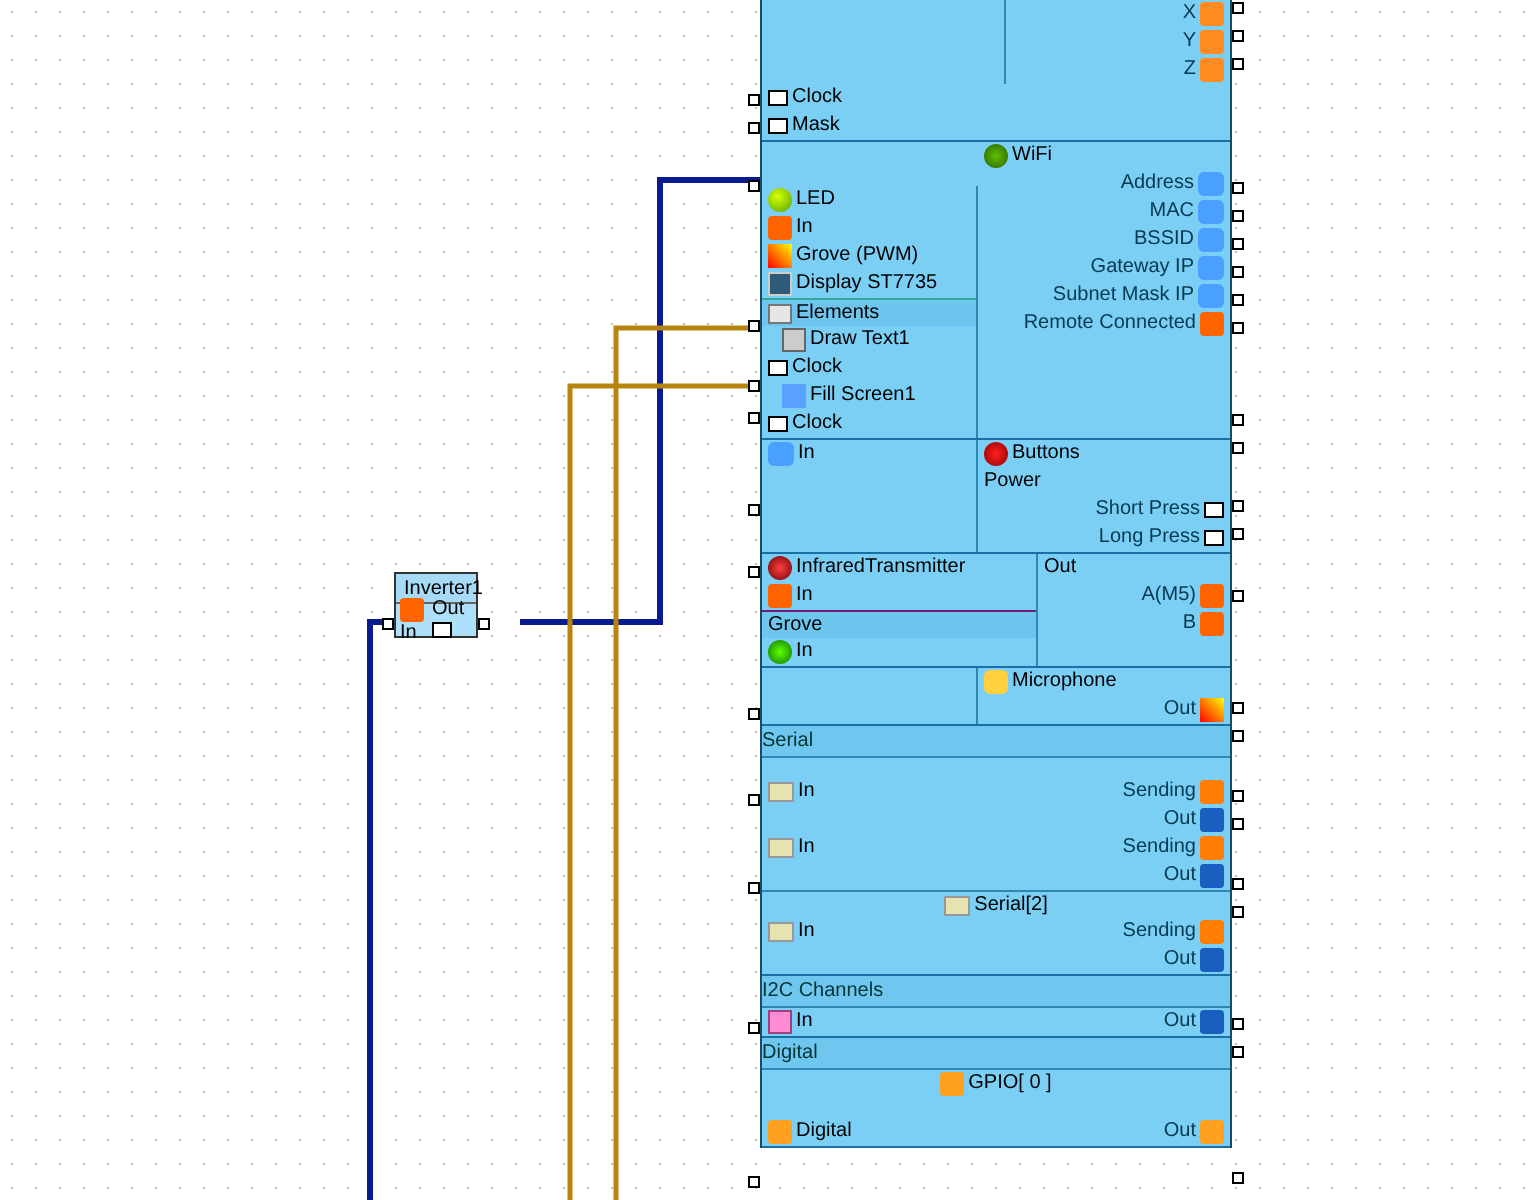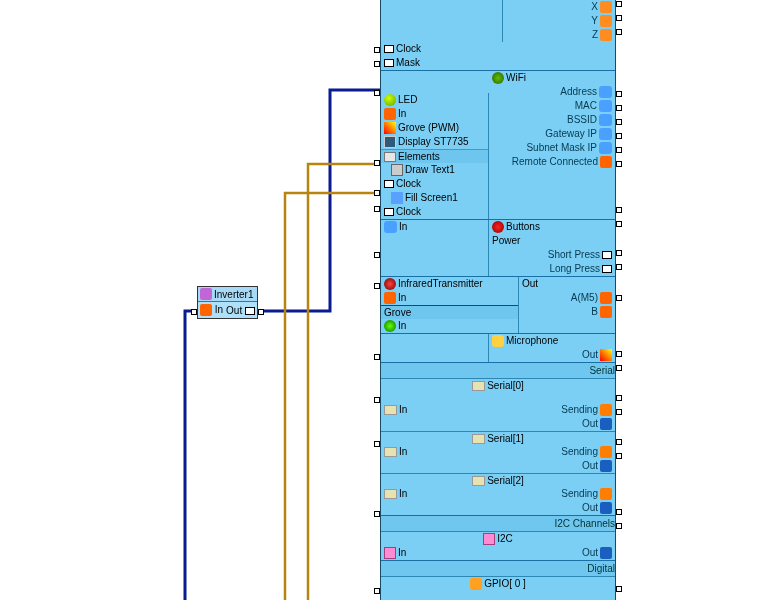--- a/index.html
+++ b/index.html
@@ -48,21 +48,21 @@
     background: #5fc0ea;
     border-left: 1px solid #1a4b66;
     border-right: 1px solid #1a4b66;
   }
   .section {
     border-bottom: 1px solid #1970a5;
     position: relative;
     background: #7bcff5;
   }
   .section-head {
-    text-align: right;
+    text-align: left;
     font-size: 10px;
     color: #033;
     padding: 2px 0;
     border-bottom: 1px solid #2c88b2;
     background: #6fc7ef;
   }
   .row {
     display: flex;
     justify-content: space-between;
     align-items: center;
@@ -141,21 +141,21 @@
 <svg class="wires">
 
   <path d="M 260 311 H 330 V 90 H 380" stroke="#0a1a90" stroke-width="3" fill="none"></path>
 
   <path d="M 198 311 H 185 V 600" stroke="#0a1a90" stroke-width="3" fill="none"></path>
 
   <path d="M 380 164 H 308 V 600" stroke="#b78410" stroke-width="2.5" fill="none"></path>
   <path d="M 380 193 H 285 V 600" stroke="#b78410" stroke-width="2.5" fill="none"></path>
 </svg>
 
-<div class="node" style="left:197px; top:286px; width:61px;">
+<div class="node" style="left:197px; top:286px; width:42px;">
   <div class="title">
     <span class="ico ico-inv"></span>
     <span>Inverter1</span>
   </div>
   <div class="pinrow" style="height:16px;">
     <span class="left">
       <span class="ico ico-pin-in"></span>
       <span>In</span>
     </span>
     <span class="right">
@@ -431,51 +431,39 @@
               <span class="ico ico-analog"></span>
             </span>
           </div>
       </div>
     </div>
   </div>
 
   <div class="section">
     <div class="section-head">Serial</div>
 
-    <div class="row" style="justify-content:center;">
-        <span class="left">
-          <span class="ico ico-serial"></span>
-          <span>Serial[0]</span>
-        </span>
-      </div>
     <div style="height:10px;"></div>
     <div class="row">
       <span class="left">
           <span class="ico ico-serial"></span>
           <span>In</span>
         </span>
       <span class="right">
           <span class="right-txt">Sending</span>
           <span class="ico ico-send"></span>
         </span>
     </div>
     <div class="row">
         <span></span>
         <span class="right">
           <span class="right-txt">Out</span>
           <span class="ico ico-out"></span>
         </span>
       </div>
 
-    <div class="row" style="justify-content:center;border-top:1px solid #2c88b2;">
-        <span class="left">
-          <span class="ico ico-serial"></span>
-          <span>Serial[1]</span>
-        </span>
-      </div>
     <div class="row">
       <span class="left">
           <span class="ico ico-serial"></span>
           <span>In</span>
         </span>
       <span class="right">
           <span class="right-txt">Sending</span>
           <span class="ico ico-send"></span>
         </span>
     </div>
@@ -507,26 +495,20 @@
         <span></span>
         <span class="right">
           <span class="right-txt">Out</span>
           <span class="ico ico-out"></span>
         </span>
       </div>
   </div>
 
   <div class="section">
     <div class="section-head">I2C Channels</div>
-    <div class="row" style="justify-content:center;">
-        <span class="left">
-          <span class="ico ico-i2c"></span>
-          <span>I2C</span>
-        </span>
-      </div>
     <div class="row">
       <span class="left">
           <span class="ico ico-i2c"></span>
           <span>In</span>
         </span>
       <span class="right">
           <span class="right-txt">Out</span>
           <span class="ico ico-out"></span>
         </span>
     </div>

